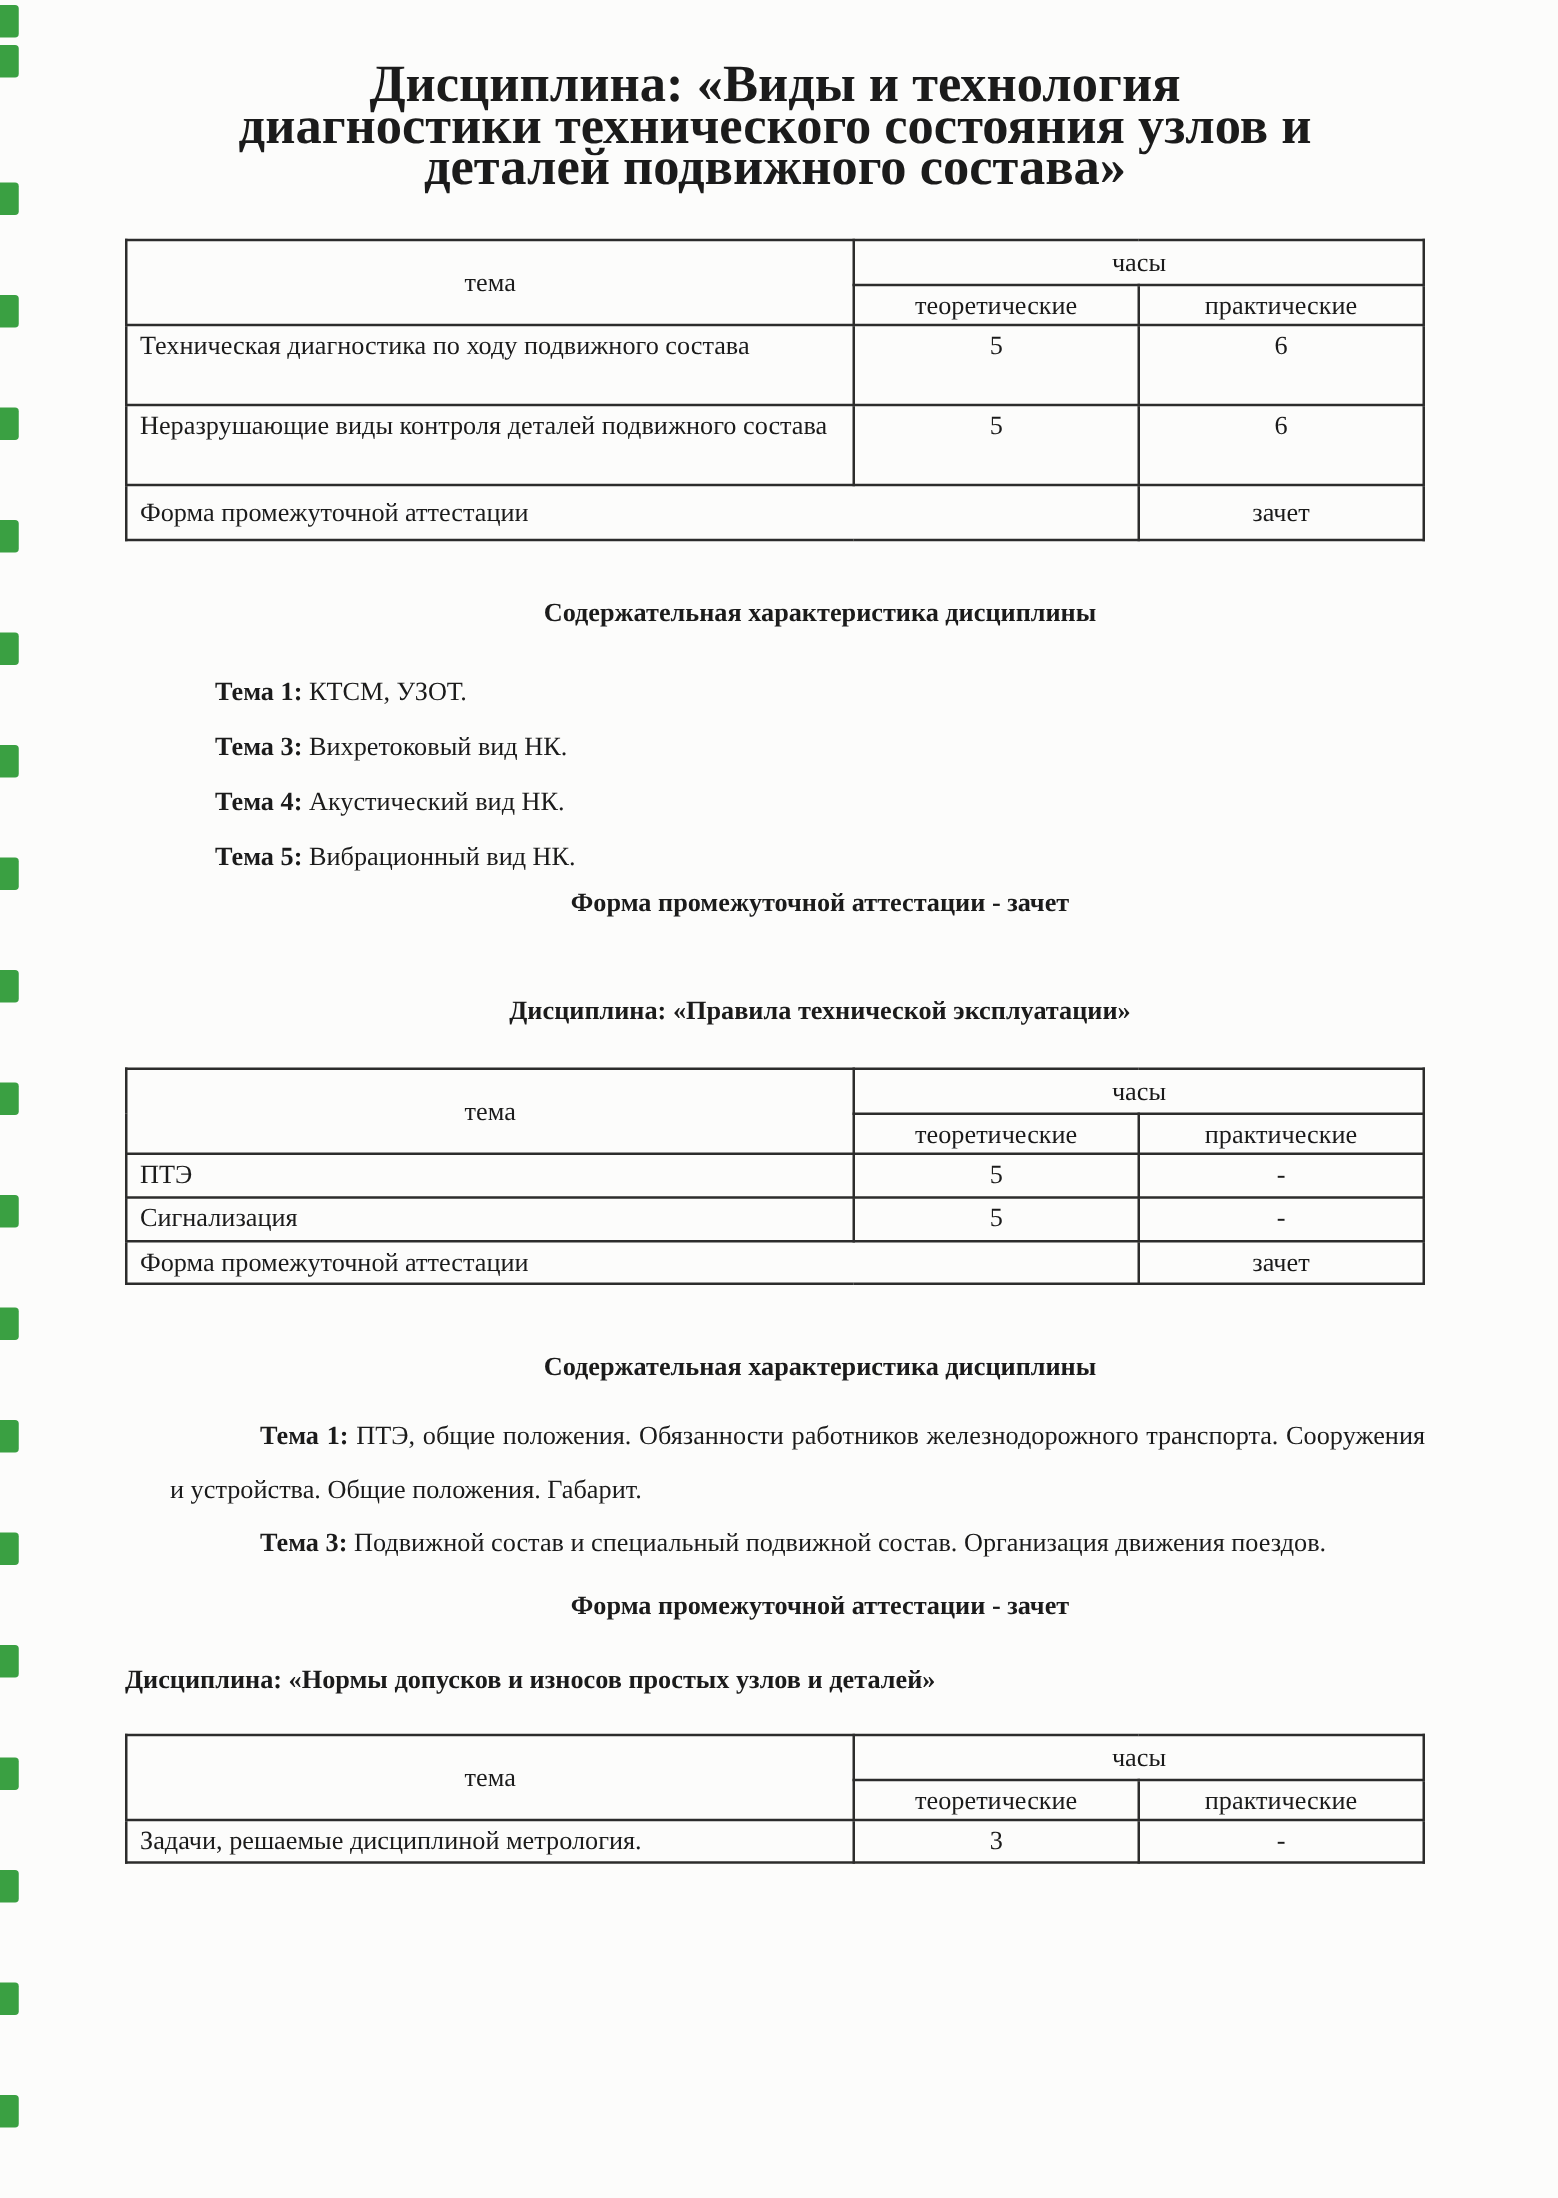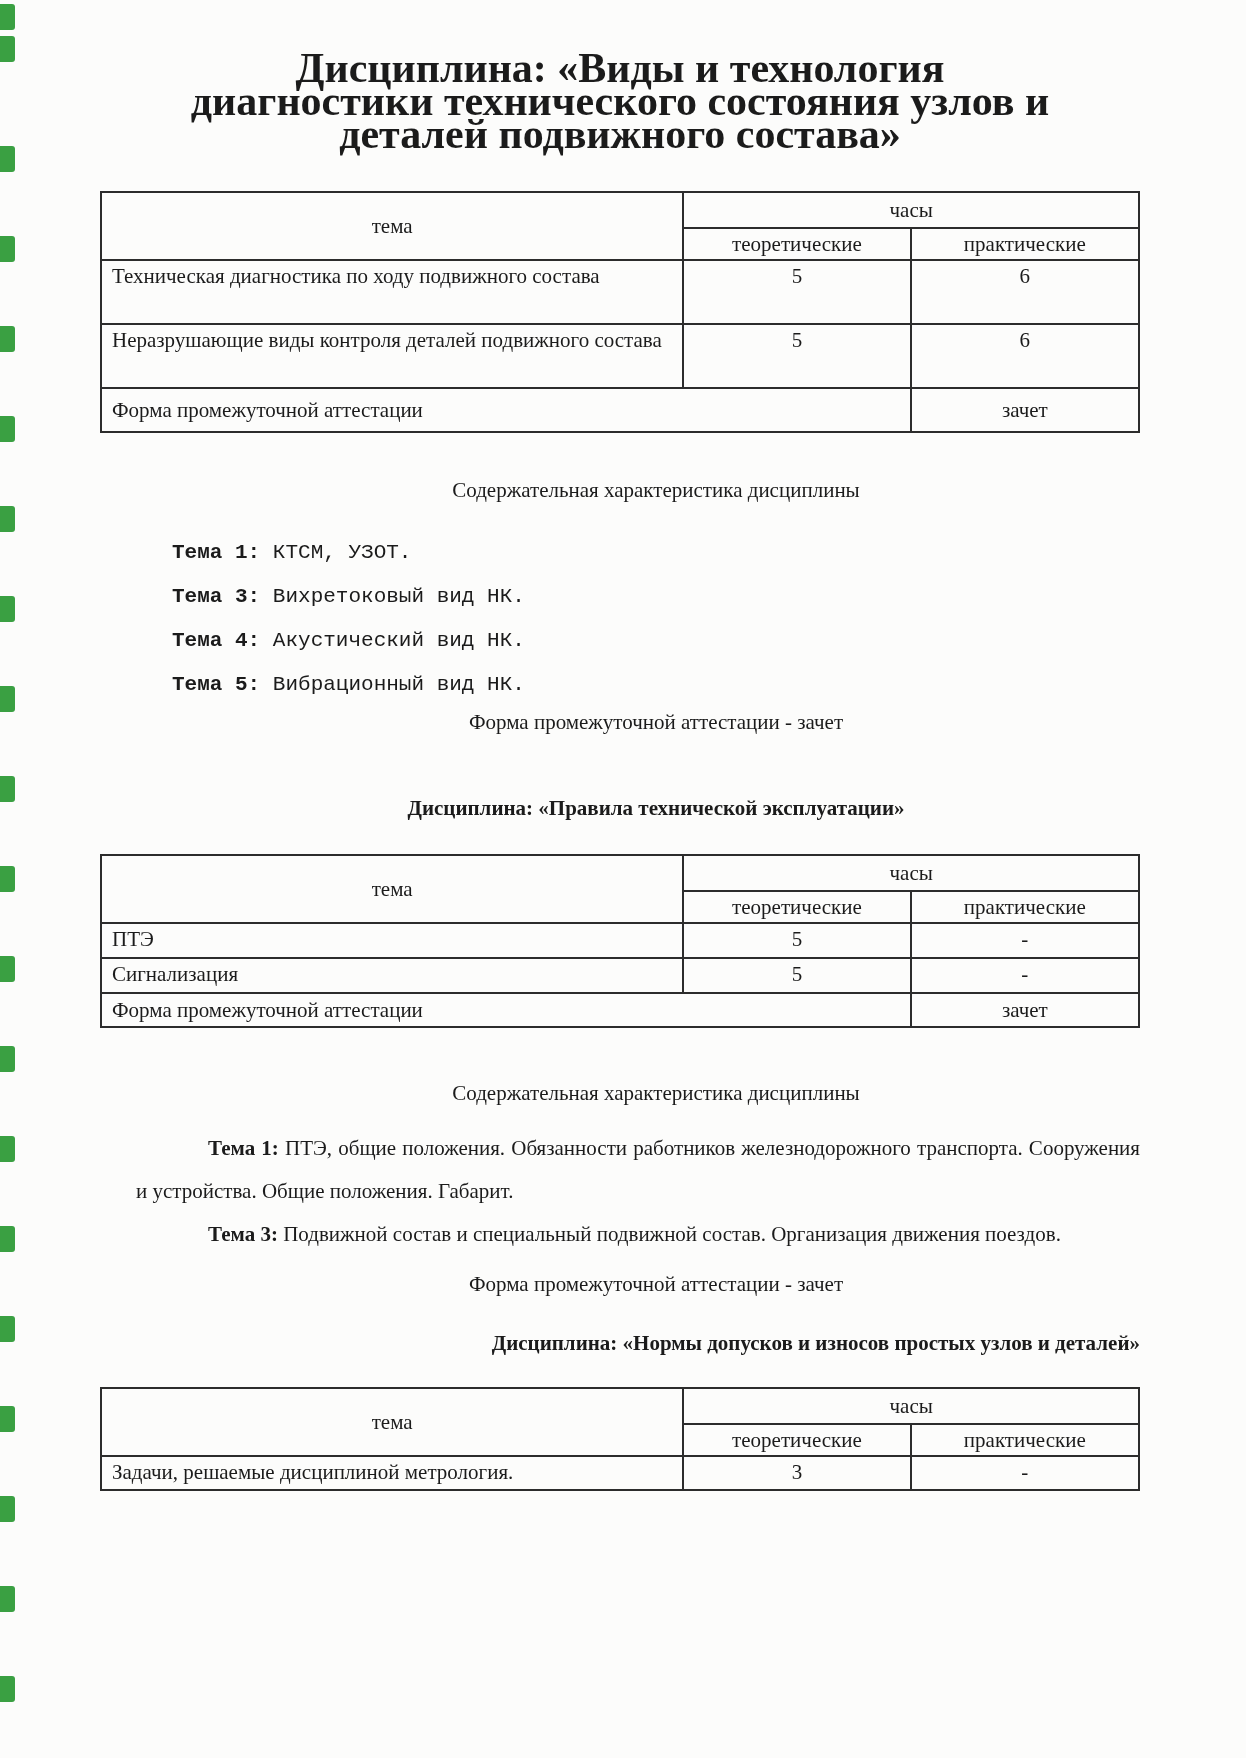--- a/index.html
+++ b/index.html
@@ -20,24 +20,24 @@
   .content{
     position:absolute;left:100px;top:0;width:1040px;
     font-size:21px;
   }
   .doc-title{
     font-weight:bold;text-align:center;line-height:33px;
     max-width:880px;margin:0 auto;
   }
   .t1{padding-top:52px;}
   .single-title{font-weight:bold;line-height:30px;margin:0;}
-  .center{text-align:right;}
+  .center{text-align:left;}
   
   .center-indent{text-align:center;text-indent:72px;}
-  .bold{font-weight:normal;}
+  .bold{font-weight:bold;}
 
   table{width:100%;border-collapse:collapse;table-layout:fixed;}
   td{
     border:2px solid #2c2c2c;
     padding:2px 10px;
     vertical-align:top;
     line-height:26px;
   }
   .col-tema{width:56.1%;} .col-theor{width:21.9%;} .col-pract{width:22%;}
   td.hdr{text-align:center;vertical-align:middle;padding:2px 4px;}
@@ -45,21 +45,21 @@
   .num{text-align:center;}
   .cell-just{text-align:justify;}
   .tbl-1 .data-row td{height:58px;}
   .tbl-1 .foot-row td{height:38px;vertical-align:middle;}
   .tbl-2 .data-row td{height:29px;}
   .tbl-2 .foot-row td{height:28px;vertical-align:middle;}
   .tbl-3 .data-row td{height:28px;}
 
   .m-table1{margin-top:40px;}
   .m-heading1{margin-top:44px;line-height:26px;}
-  .topics{margin-top:28px;font-family:Liberation Mono, monospace;}
+  .topics{margin-top:28px;}
   .topic{margin:0;line-height:44px;text-indent:72px;}
   .topic .lbl{font-weight:bold;}
   .attest1{margin-top:0;line-height:30px;}
   .m-title2{margin-top:56px;}
   .m-table2{margin-top:31px;}
   .m-heading2{margin-top:52px;line-height:26px;}
   .paras{margin-top:18px;margin-left:36px;}
   .para{margin:0;line-height:43px;text-align:justify;text-indent:72px;}
   .para .lbl{font-weight:bold;}
   .attest2{margin-top:13px;line-height:30px;}

